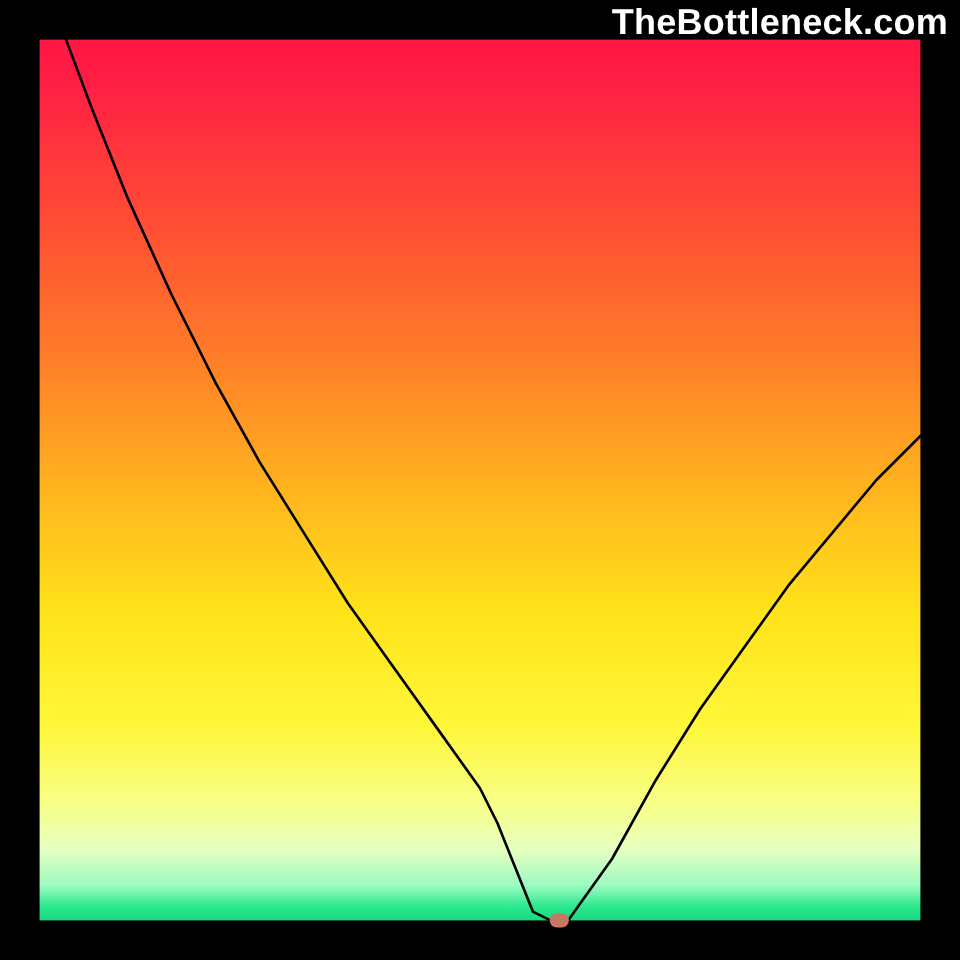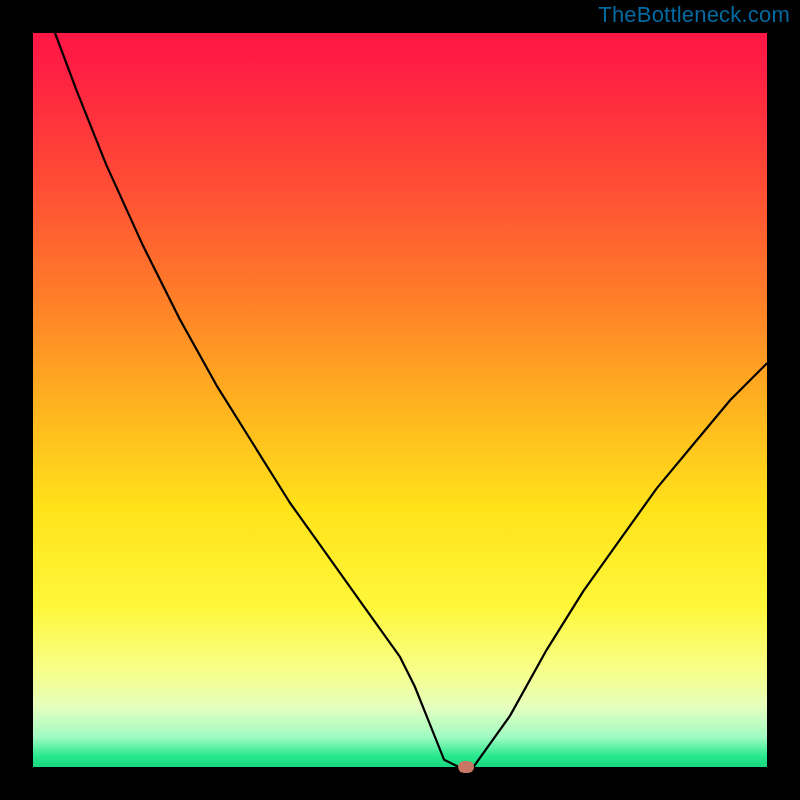--- a/index.html
+++ b/index.html
@@ -14,23 +14,23 @@
   .frame {
     position: relative;
     width: 800px;
     height: 800px;
     background: #000;
   }
   .watermark {
     position: absolute;
     top: 2px;
     right: 10px;
-    font-size: 22px;
-    font-weight: 400;
-    color: #0369a1;
+    font-size: 30px;
+    font-weight: 700;
+    color: #ffffff;
     letter-spacing: 0.2px;
     z-index: 5;
     user-select: none;
   }
   svg {
     position: absolute;
     top: 0;
     left: 0;
   }
 </style>

